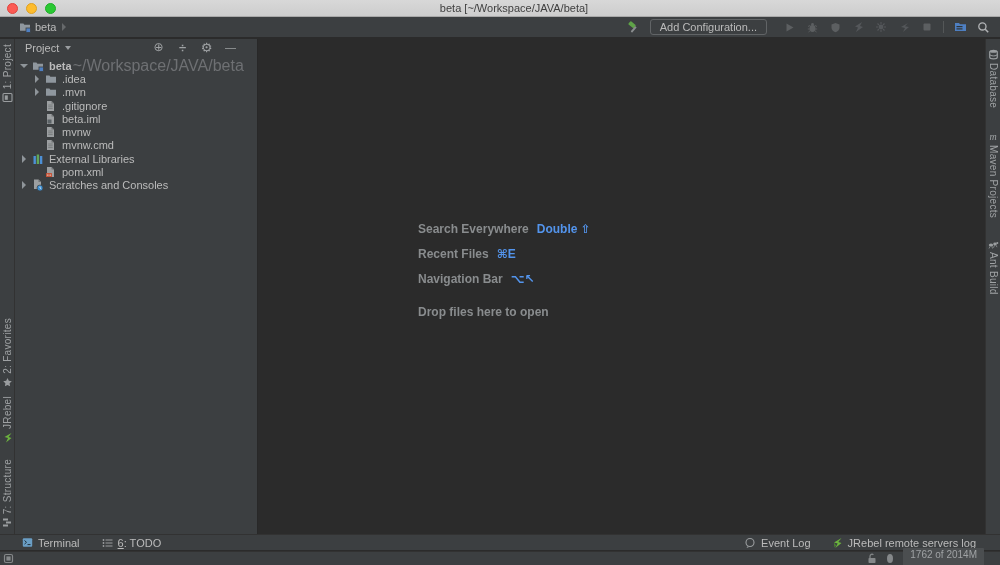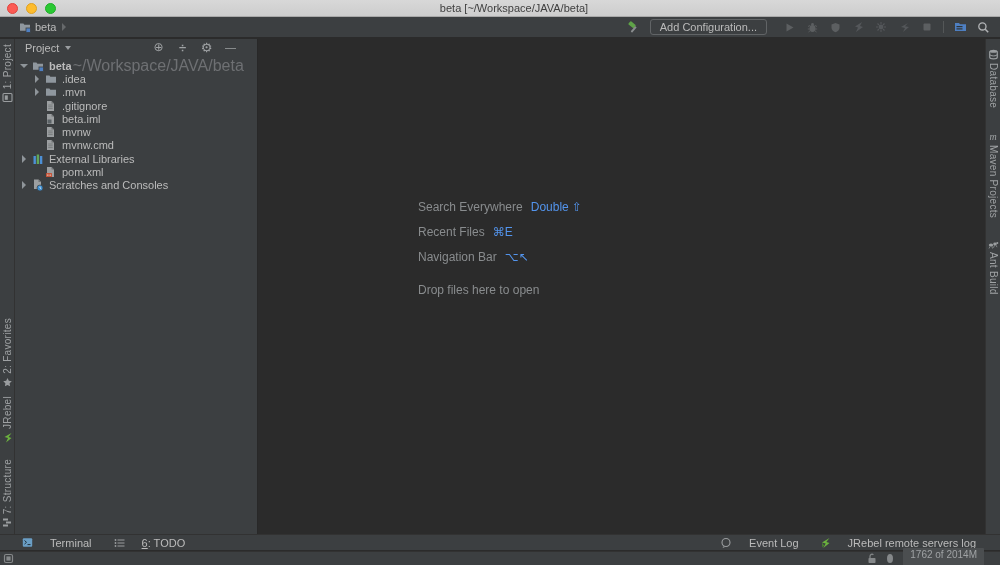--- a/index.html
+++ b/index.html
@@ -69,34 +69,34 @@
   .trow.child { padding-left:17px; }
   .trow.file { padding-left:27px; }
   .trow.top { padding-left:4px; }
   .root-name { font-weight:bold; color:#d2d2d2; }
   .arr { width:10px; display:inline-flex; justify-content:center; }
   .arr-right { width:0; height:0; border-left:4px solid #8f959a; border-top:4px solid transparent; border-bottom:4px solid transparent; }
   .arr-down { width:0; height:0; border-top:4px solid #8f959a; border-left:4px solid transparent; border-right:4px solid transparent; }
   .ticon { display:inline-flex; width:12px; height:12px; margin-left:3px; position:relative; }
   
   .editor { flex:1; background:#2b2b2b; position:relative; }
-  .shortcuts { position:absolute; left:160px; top:155px; }
+  .shortcuts { position:absolute; left:160px; top:177px;font-weight:bold; }
   .srow { height:25px; font-size:12px; display:flex; align-items:center; gap:8px; }
   .slabel { color:#898c8e; }
   .skeys { color:#5394ec; }
   .drop-hint { color:#898c8e; font-size:12px;margin-top:17px; }
   
   .twbar {
     position:absolute; top:534px; left:0; right:0; height:16px;
     background:#3c3f41; border-top:1px solid #323232;
     display:flex; align-items:center; font-size:11px;
   }
   .tw-left { display:flex; align-items:center; gap:22px; padding-left:22px; }
   .tw-right { margin-left:auto; display:flex; align-items:center; gap:20px; padding-right:24px; }
-  .tw-item { display:flex; align-items:center; gap:17px; color:#bbbbbb; }
+  .tw-item { display:flex; align-items:center; gap:5px; color:#bbbbbb; }
   .mnemonic { text-decoration:underline; }
   
   .statusbar {
     position:absolute; top:551px; left:0; right:0; height:14px;
     background:#3c3f41; border-top:1px solid #323232;
     display:flex; align-items:center;
   }
   .sb-left { padding-left:3px; display:flex; align-items:center; }
   .sb-right { margin-left:auto; display:flex; align-items:center; gap:9px; padding-right:16px; }
   .mem {

